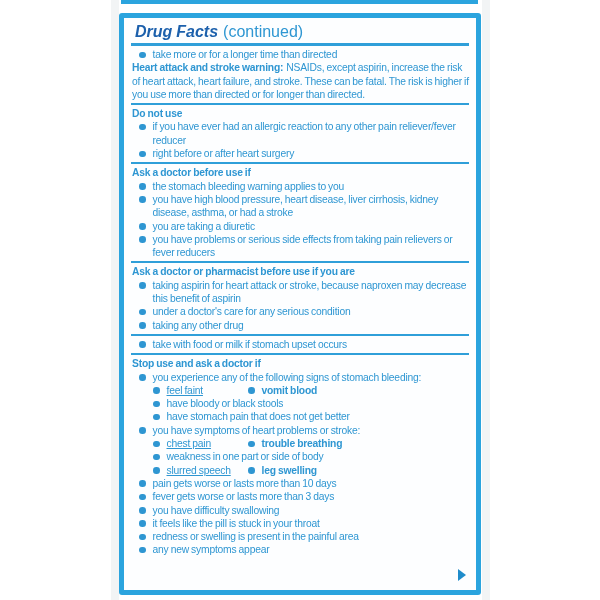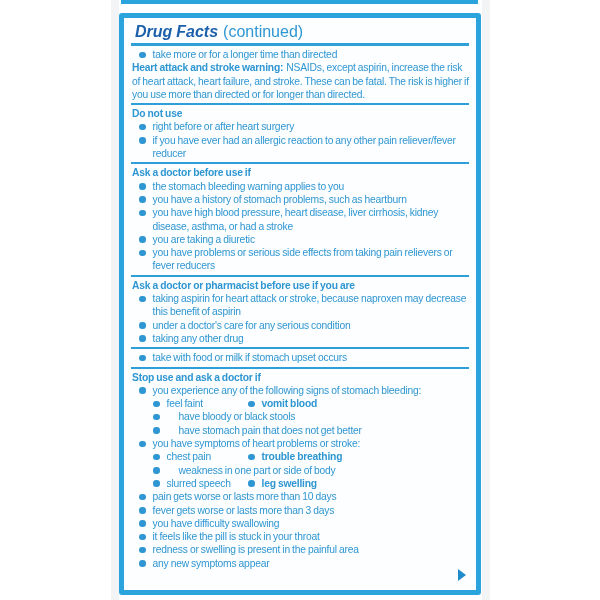--- a/index.html
+++ b/index.html
@@ -31,24 +31,24 @@
   .title-main{font-weight:bold;font-style:italic;color:var(--title);}
   .title-cont{color:var(--txt);margin-left:5px;}
   .rule{border-top:2px solid var(--rule);margin:2px 0;height:0;}
   .rule-title{border-top:3px solid var(--rule);margin:1px 0 2px 0;height:0;}
   .h{font-weight:bold;padding-left:1px;}
   .row{display:flex;align-items:flex-start;padding-left:8px;justify-content:center;}
   .dot{flex:0 0 auto;width:6.5px;height:6.5px;border-radius:50%;background:var(--txt);margin-top:3.5px;margin-right:7px;}
   .bt{flex:1 1 auto;}
   .para{margin:0;padding-left:1px;}
   .lead{font-weight:bold;margin-right:3px;}
-  .sub{margin-left:14px;gap:12px;}
+  .sub{margin-left:14px;}
   .cols{display:flex;margin-left:22px;}
   .cols .row{padding-left:0;}
-  .cols .cell1{flex:0 0 95px;}
+  .cols .cell1{flex:0 0 95px;text-decoration:underline;}
   .cols .cell2{flex:1 1 auto;font-weight:bold;}
   .cont-arrow{
     position:absolute;right:10px;bottom:9px;width:0;height:0;
     border-top:6.5px solid transparent;border-bottom:6.5px solid transparent;
     border-left:8.5px solid #1f8ccb;
   }
 </style>
 </head>
 <body>
 
@@ -69,37 +69,33 @@
   </div>
   <p class="para">
     <b class="lead">Heart attack and stroke warning:</b><span>NSAIDs, except aspirin, increase the risk of heart attack, heart failure, and stroke. These can be fatal. The risk is higher if you use more than directed or for longer than directed.</span>
   </p>
 
   <div class="rule"></div>
 
   <div class="h">Do not use</div>
   <div class="row">
     <span class="dot"></span>
+    <span class="bt">if you have ever had an allergic reaction to any other pain reliever/fever reducer</span>
+  </div>
+  <div class="row">
+    <span class="dot"></span>
     <span class="bt">right before or after heart surgery</span>
   </div>
-  <div class="row">
-    <span class="dot"></span>
-    <span class="bt">if you have ever had an allergic reaction to any other pain reliever/fever reducer</span>
-  </div>
 
   <div class="rule"></div>
 
   <div class="h">Ask a doctor before use if</div>
   <div class="row">
     <span class="dot"></span>
     <span class="bt">the stomach bleeding warning applies to you</span>
-  </div>
-  <div class="row">
-    <span class="dot"></span>
-    <span class="bt">you have a history of stomach problems, such as heartburn</span>
   </div>
   <div class="row">
     <span class="dot"></span>
     <span class="bt">you have high blood pressure, heart disease, liver cirrhosis, kidney disease, asthma, or had a stroke</span>
   </div>
   <div class="row">
     <span class="dot"></span>
     <span class="bt">you are taking a diuretic</span>
   </div>
   <div class="row">

